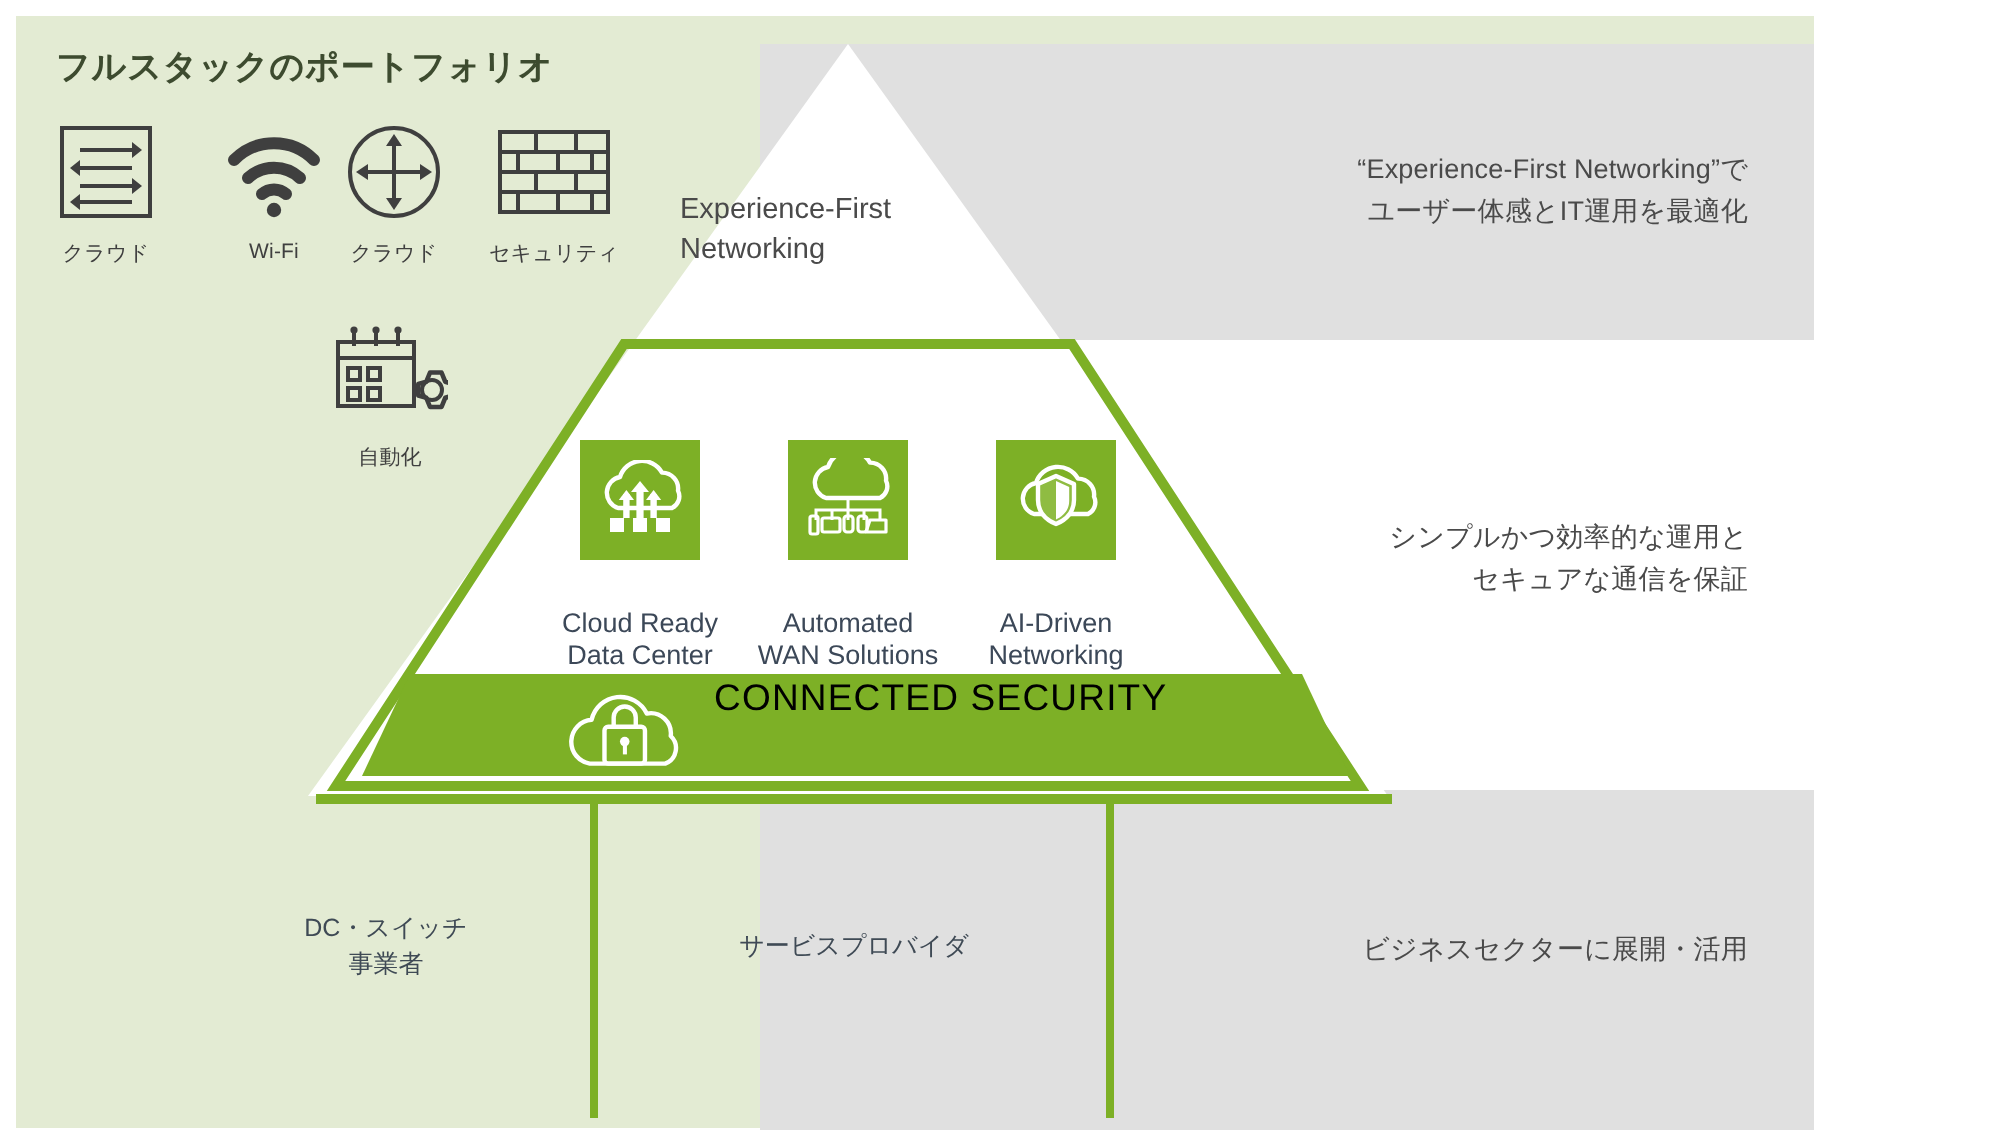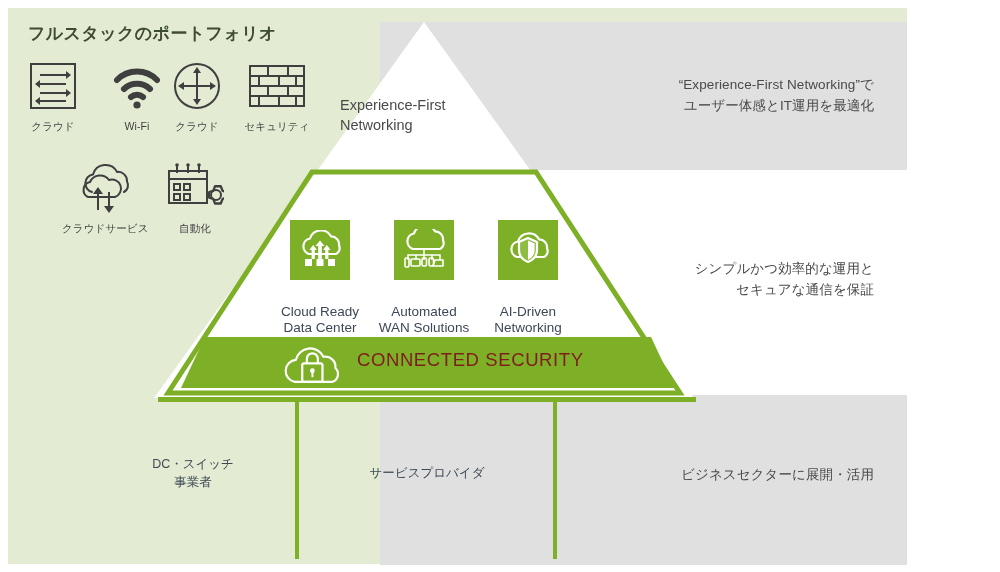--- a/index.html
+++ b/index.html
@@ -129,23 +129,23 @@
     color:#3c4858;
     white-space:pre-line;
   }
   #pl-0{left:257px;top:220px;}
   #pl-1{left:361px;top:220px;}
   #pl-2{left:465px;top:220px;}
 
   
   #cs-label{
     position:absolute;
-    left:357px;top:349px;
+    left:357px;top:338px;
     font-size:18.5px;
-    color:#7f1d1d;
+    color:#000000;
     letter-spacing:0.6px;
   }
 
   
   .seg-label{
     position:absolute;
     text-align:center;
     font-size:12.5px;
     line-height:1.45;
     color:#3f4a55;
@@ -248,33 +248,20 @@
         <line x1="20" y1="23" x2="20" y2="33" stroke="#3f3f3f" stroke-width="2"></line>
         <line x1="40" y1="23" x2="40" y2="33" stroke="#3f3f3f" stroke-width="2"></line>
         <line x1="11" y1="33" x2="11" y2="43" stroke="#3f3f3f" stroke-width="2"></line>
         <line x1="31" y1="33" x2="31" y2="43" stroke="#3f3f3f" stroke-width="2"></line>
         <line x1="48" y1="33" x2="48" y2="43" stroke="#3f3f3f" stroke-width="2"></line>
       </svg>
     </div>
     <div class="icon-caption">セキュリティ</div>
   </div>
 
-  <div class="icon-cell" id="pf-4">
-    <div class="icon-art">
-      <svg width="62" height="54" viewBox="0 0 62 54">
-        <path d="M18,31 a9,9 0 0 1 1,-17.6 a13,13 0 0 1 24,-2.5 a9,9 0 0 1 10,9.6 a7.5,7.5 0 0 1 -3,10.5" fill="none" stroke="#3f3f3f" stroke-width="2" stroke-linecap="round"></path>
-        <path d="M14,36 a8,8 0 0 1 2,-15 a11,11 0 0 1 19,-2 a8,8 0 0 1 6,17 Z" fill="none" stroke="#3f3f3f" stroke-width="2" stroke-linejoin="round"></path>
-        <line x1="24" y1="49" x2="24" y2="29" stroke="#3f3f3f" stroke-width="2"></line>
-        <polygon points="19,33 24,26 29,33" fill="#3f3f3f"></polygon>
-        <line x1="35" y1="31" x2="35" y2="48" stroke="#3f3f3f" stroke-width="2"></line>
-        <polygon points="30,45 35,52 40,45" fill="#3f3f3f"></polygon>
-      </svg>
-    </div>
-    <div class="icon-caption">クラウドサービス</div>
-  </div>
 
   <div class="icon-cell" id="pf-5">
     <div class="icon-art">
       <svg width="58" height="52" viewBox="0 0 58 52">
         <rect x="3" y="9" width="38" height="32" fill="none" stroke="#3f3f3f" stroke-width="2"></rect>
         <line x1="3" y1="17" x2="41" y2="17" stroke="#3f3f3f" stroke-width="2"></line>
         <line x1="11" y1="3" x2="11" y2="11" stroke="#3f3f3f" stroke-width="2"></line>
         <line x1="22" y1="3" x2="22" y2="11" stroke="#3f3f3f" stroke-width="2"></line>
         <line x1="33" y1="3" x2="33" y2="11" stroke="#3f3f3f" stroke-width="2"></line>
         <circle cx="11" cy="3" r="1.8" fill="#3f3f3f"></circle>

